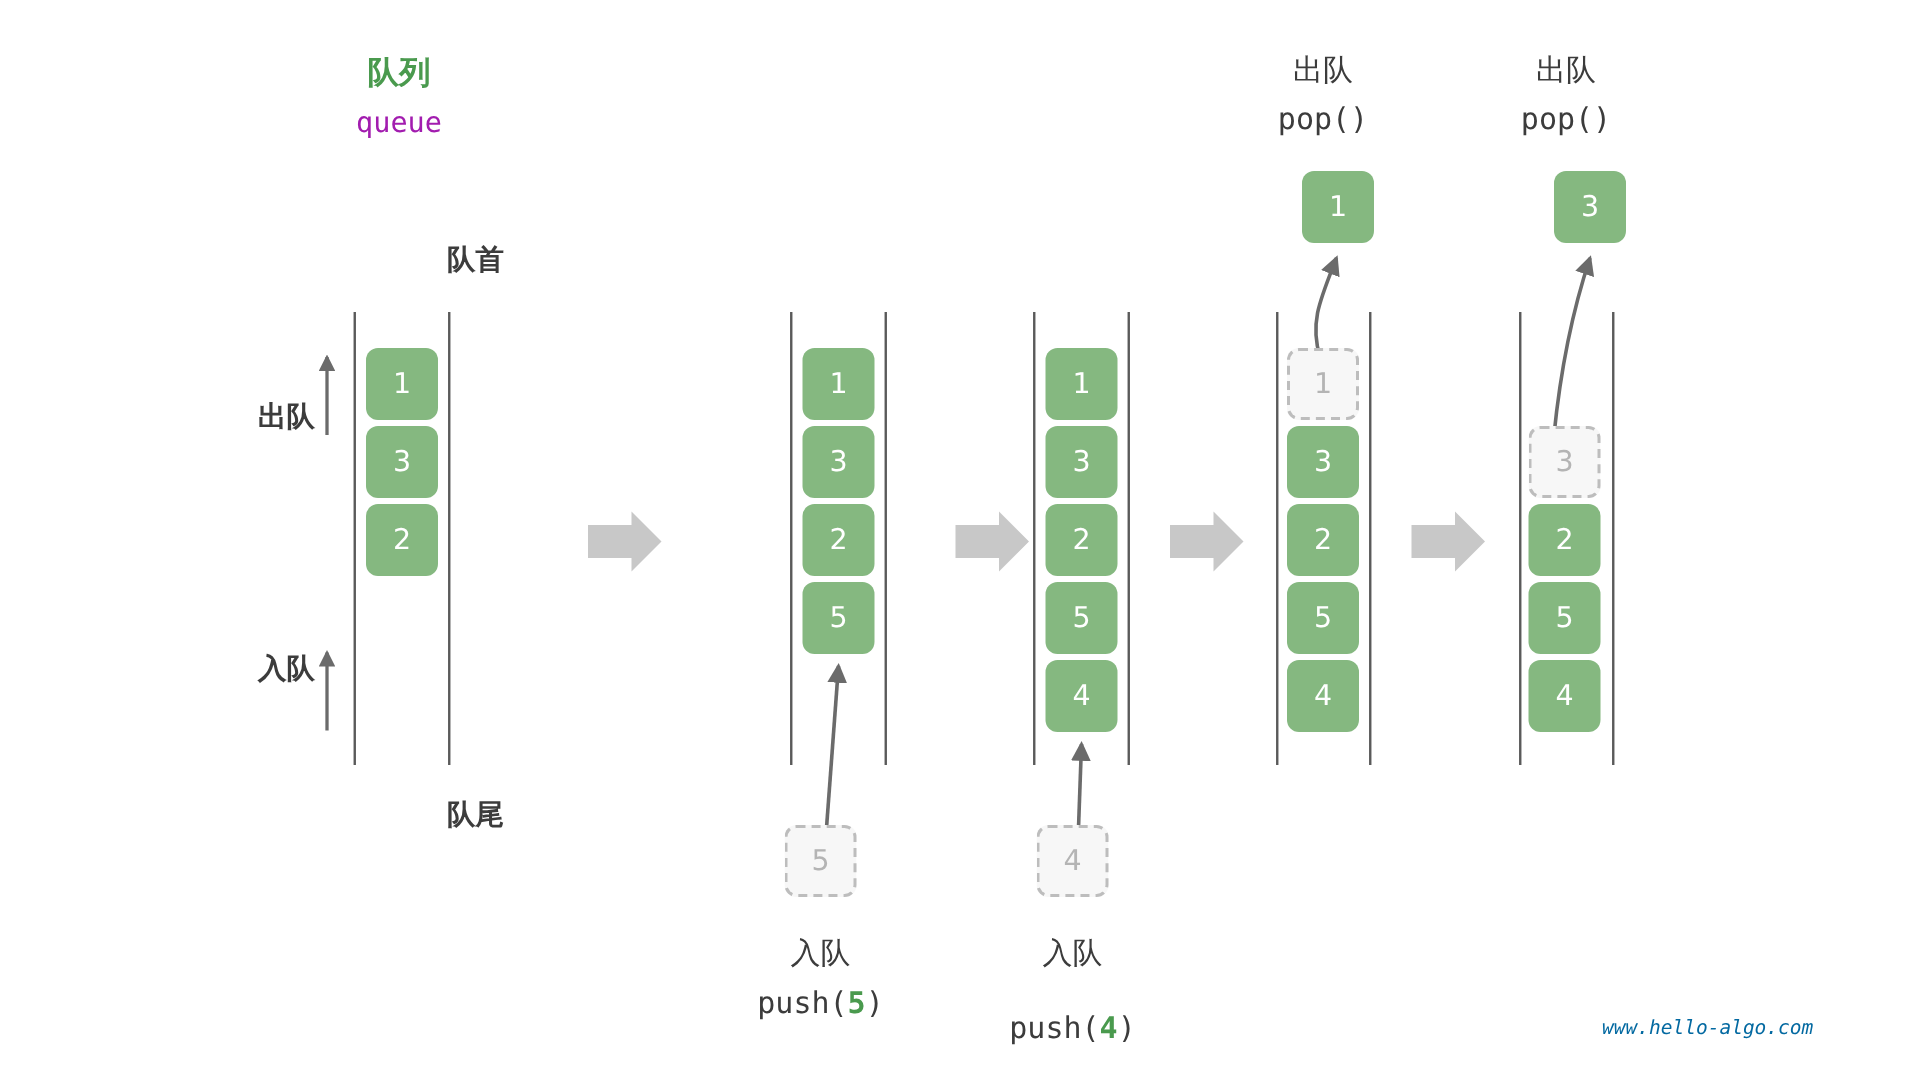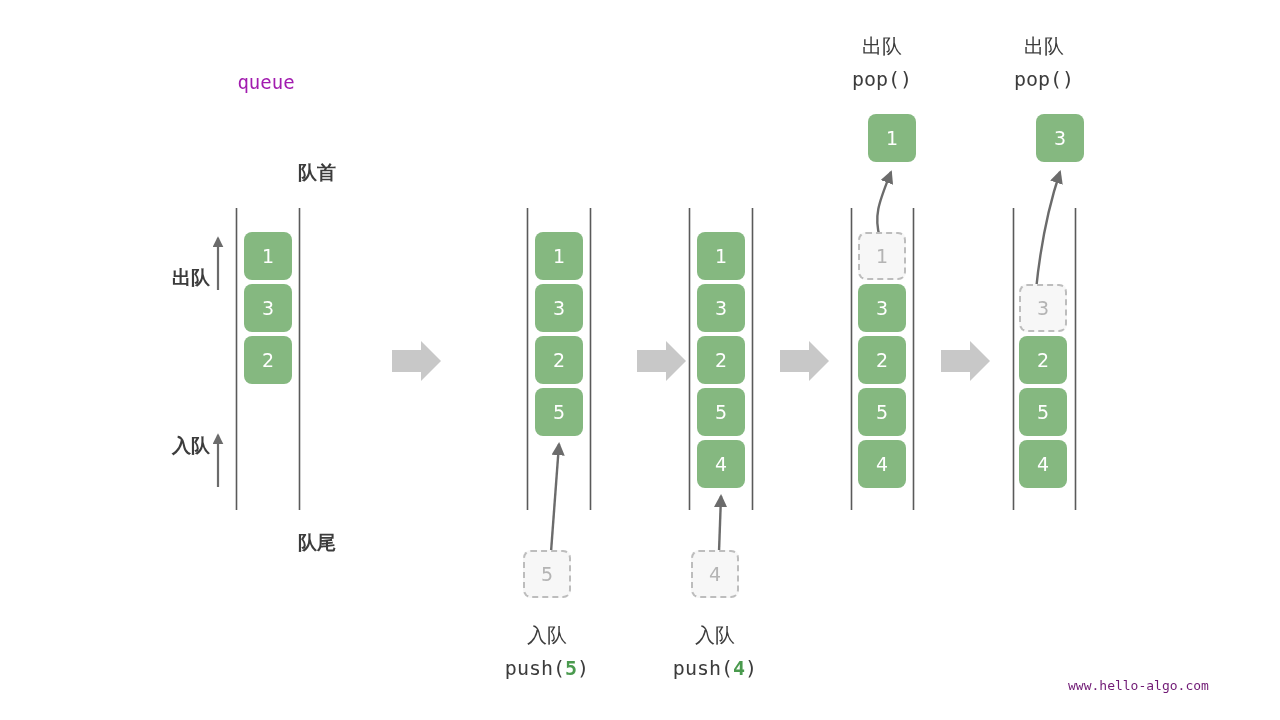--- a/index.html
+++ b/index.html
@@ -61,22 +61,23 @@
     font-family: "DejaVu Sans Mono", "Liberation Mono", monospace;
     font-size: 20px;
     color: #3c3c3c;
     text-align: center;
     white-space: nowrap;
   }
   .t-mono .num { color: #4a9a4e; font-weight: bold; }
   .t-watermark {
     font-family: "DejaVu Sans Mono", "Liberation Mono", monospace;
     font-size: 13px;
-    color: #701a75;
-    white-space: nowrap;
+    color: #0369a1;
+    white-space: nowrap;
+    font-style: italic;
   }
 
   
   .cell {
     position: absolute;
     width: 48px;
     height: 48px;
     border-radius: 8px;
     background: #85b880;
     color: #ffffff;
@@ -146,20 +147,21 @@
     </g>
 
     <g fill="#c8c8c8">
       <path d="M 392 350 L 421 350 L 421 341 L 441 361 L 421 381 L 421 372 L 392 372 Z"></path>
       <path d="M 637 350 L 666 350 L 666 341 L 686 361 L 666 381 L 666 372 L 637 372 Z"></path>
       <path d="M 780 350 L 809 350 L 809 341 L 829 361 L 809 381 L 809 372 L 780 372 Z"></path>
       <path d="M 941 350 L 970 350 L 970 341 L 990 361 L 970 381 L 970 372 L 941 372 Z"></path>
     </g>
   </svg>
 
+  <div class="abs t-title-cn" style="left:196px; top:34px; width:140px;">队列</div>
   <div class="abs t-title-mono" style="left:196px; top:71px; width:140px;">queue</div>
 
   <div class="abs t-cn-bold" style="left:196px; top:160px; width:140px;">队首</div>
   <div class="abs t-cn-bold" style="left:196px; top:530px; width:140px;">队尾</div>
 
   <div class="abs t-cn-bold" style="left:136px; top:265px; width:74px;">出队</div>
   <div class="abs t-cn-bold" style="left:136px; top:433px; width:74px;">入队</div>
 
   <div class="abs" style="left:244px; top:232px; width:48px; height:280px;">
     <div class="cell" style="left:0; top:0px;">1</div>
@@ -179,21 +181,21 @@
 
   <div class="abs" style="left:697px; top:232px; width:48px; height:280px;">
     <div class="cell" style="left:0; top:0px;">1</div>
     <div class="cell" style="left:0; top:52px;">3</div>
     <div class="cell" style="left:0; top:104px;">2</div>
     <div class="cell" style="left:0; top:156px;">5</div>
     <div class="cell" style="left:0; top:208px;">4</div>
   </div>
   <div class="abs cell ghost" style="left:691px; top:550px;">4</div>
   <div class="abs t-cn-reg" style="left:645px; top:622px; width:140px;">入队</div>
-  <div class="abs t-mono" style="left:645px; top:656px; width:140px;"><span>push(</span><span class="num">4</span><span>)</span></div>
+  <div class="abs t-mono" style="left:645px; top:673px; width:140px;"><span>push(</span><span class="num">4</span><span>)</span></div>
 
   <div class="abs t-cn-reg" style="left:812px; top:33px; width:140px;">出队</div>
   <div class="abs t-mono" style="left:812px; top:67px; width:140px;">pop()</div>
   <div class="abs cell" style="left:868px; top:114px;">1</div>
 
   <div class="abs" style="left:858px; top:232px; width:48px; height:280px;">
     <div class="cell ghost" style="left:0; top:0px;">1</div>
     <div class="cell" style="left:0; top:52px;">3</div>
     <div class="cell" style="left:0; top:104px;">2</div>
     <div class="cell" style="left:0; top:156px;">5</div>

